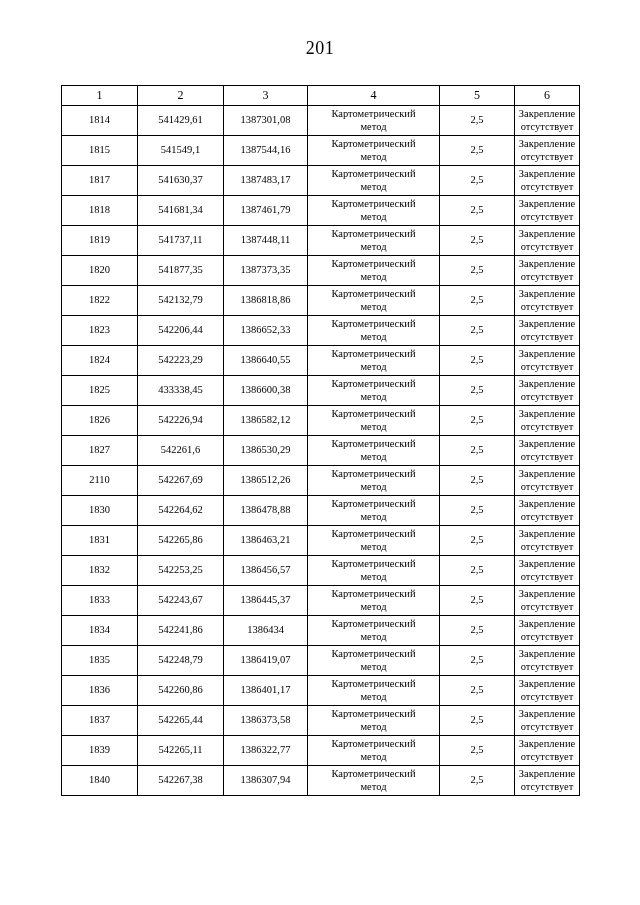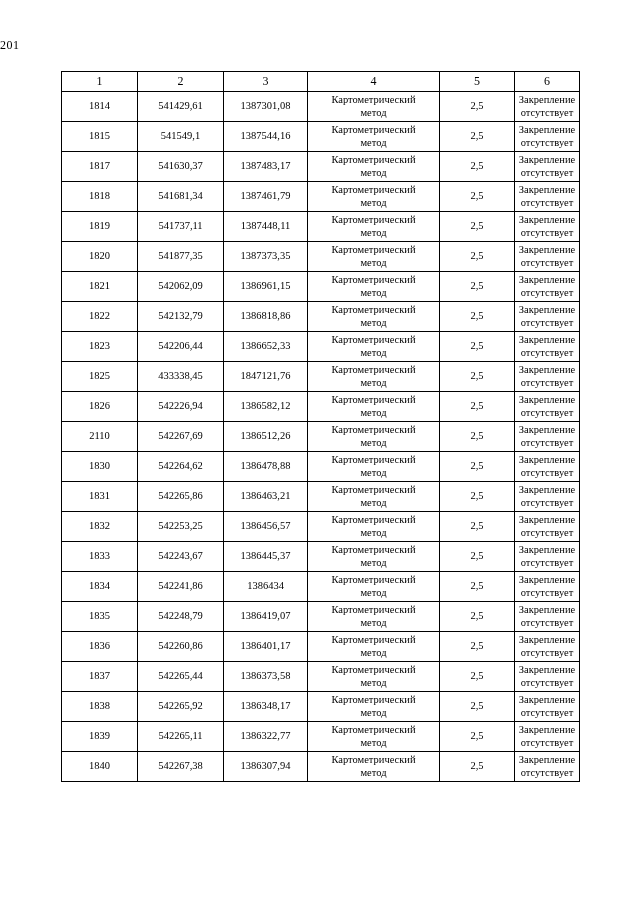--- a/index.html
+++ b/index.html
@@ -15,24 +15,24 @@
     position: relative;
   }
   .page {
     width: 640px;
     height: 905px;
     box-sizing: border-box;
     padding: 0;
     position: relative;
   }
   .page-number {
-    text-align: left;
-    font-size: 12px;
+    text-align: center;
+    font-size: 18px;
     margin-top: 38px;
-    margin-bottom: 18px;
+    margin-bottom: 26px;
     letter-spacing: 0.5px;
   }
   .table-wrap {
     margin: 0 auto;
     width: 518px;
   }
   table.data-table {
     border-collapse: collapse;
     width: 518px;
     table-layout: fixed;
@@ -171,34 +171,20 @@
               <span class="two-line">Картометрический</span>
               <span class="two-line">метод</span>
             </td>
             <td>2,5</td>
             <td>
               <span class="two-line">Закрепление</span>
               <span class="two-line">отсутствует</span>
             </td>
           </tr>
           <tr>
-            <td>1821</td>
-            <td>542062,09</td>
-            <td>1386961,15</td>
-            <td>
-              <span class="two-line">Картометрический</span>
-              <span class="two-line">метод</span>
-            </td>
-            <td>2,5</td>
-            <td>
-              <span class="two-line">Закрепление</span>
-              <span class="two-line">отсутствует</span>
-            </td>
-          </tr>
-          <tr>
             <td>1822</td>
             <td>542132,79</td>
             <td>1386818,86</td>
             <td>
               <span class="two-line">Картометрический</span>
               <span class="two-line">метод</span>
             </td>
             <td>2,5</td>
             <td>
               <span class="two-line">Закрепление</span>
@@ -213,23 +199,37 @@
               <span class="two-line">Картометрический</span>
               <span class="two-line">метод</span>
             </td>
             <td>2,5</td>
             <td>
               <span class="two-line">Закрепление</span>
               <span class="two-line">отсутствует</span>
             </td>
           </tr>
           <tr>
+            <td>1824</td>
+            <td>542223,29</td>
+            <td>1386640,55</td>
+            <td>
+              <span class="two-line">Картометрический</span>
+              <span class="two-line">метод</span>
+            </td>
+            <td>2,5</td>
+            <td>
+              <span class="two-line">Закрепление</span>
+              <span class="two-line">отсутствует</span>
+            </td>
+          </tr>
+          <tr>
             <td>1825</td>
             <td>433338,45</td>
-            <td>1847121,76</td>
+            <td>1386600,38</td>
             <td>
               <span class="two-line">Картометрический</span>
               <span class="two-line">метод</span>
             </td>
             <td>2,5</td>
             <td>
               <span class="two-line">Закрепление</span>
               <span class="two-line">отсутствует</span>
             </td>
           </tr>
@@ -241,20 +241,34 @@
               <span class="two-line">Картометрический</span>
               <span class="two-line">метод</span>
             </td>
             <td>2,5</td>
             <td>
               <span class="two-line">Закрепление</span>
               <span class="two-line">отсутствует</span>
             </td>
           </tr>
           <tr>
+            <td>1827</td>
+            <td>542261,6</td>
+            <td>1386530,29</td>
+            <td>
+              <span class="two-line">Картометрический</span>
+              <span class="two-line">метод</span>
+            </td>
+            <td>2,5</td>
+            <td>
+              <span class="two-line">Закрепление</span>
+              <span class="two-line">отсутствует</span>
+            </td>
+          </tr>
+          <tr>
             <td>2110</td>
             <td>542267,69</td>
             <td>1386512,26</td>
             <td>
               <span class="two-line">Картометрический</span>
               <span class="two-line">метод</span>
             </td>
             <td>2,5</td>
             <td>
               <span class="two-line">Закрепление</span>
@@ -356,34 +370,20 @@
             <td>2,5</td>
             <td>
               <span class="two-line">Закрепление</span>
               <span class="two-line">отсутствует</span>
             </td>
           </tr>
           <tr>
             <td>1837</td>
             <td>542265,44</td>
             <td>1386373,58</td>
-            <td>
-              <span class="two-line">Картометрический</span>
-              <span class="two-line">метод</span>
-            </td>
-            <td>2,5</td>
-            <td>
-              <span class="two-line">Закрепление</span>
-              <span class="two-line">отсутствует</span>
-            </td>
-          </tr>
-          <tr>
-            <td>1838</td>
-            <td>542265,92</td>
-            <td>1386348,17</td>
             <td>
               <span class="two-line">Картометрический</span>
               <span class="two-line">метод</span>
             </td>
             <td>2,5</td>
             <td>
               <span class="two-line">Закрепление</span>
               <span class="two-line">отсутствует</span>
             </td>
           </tr>

